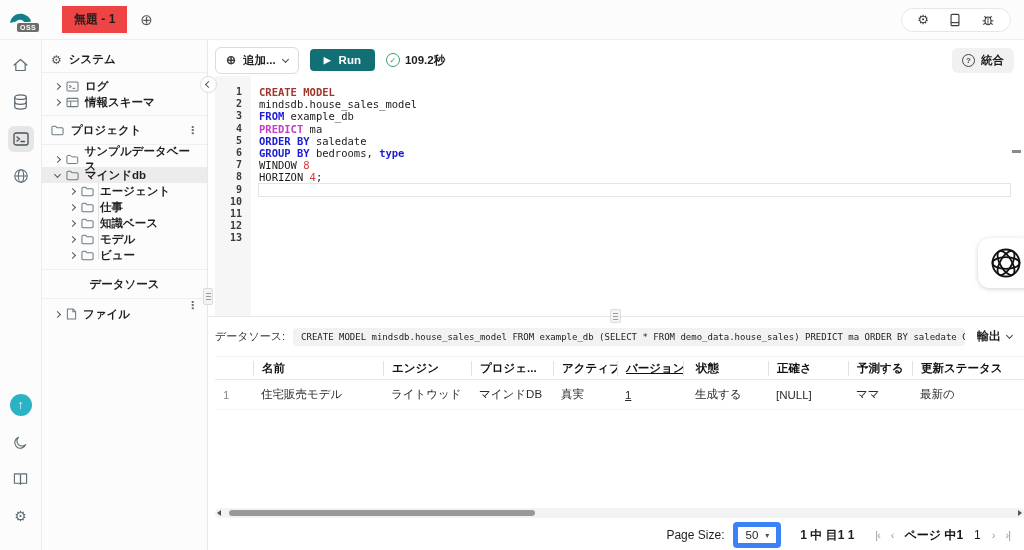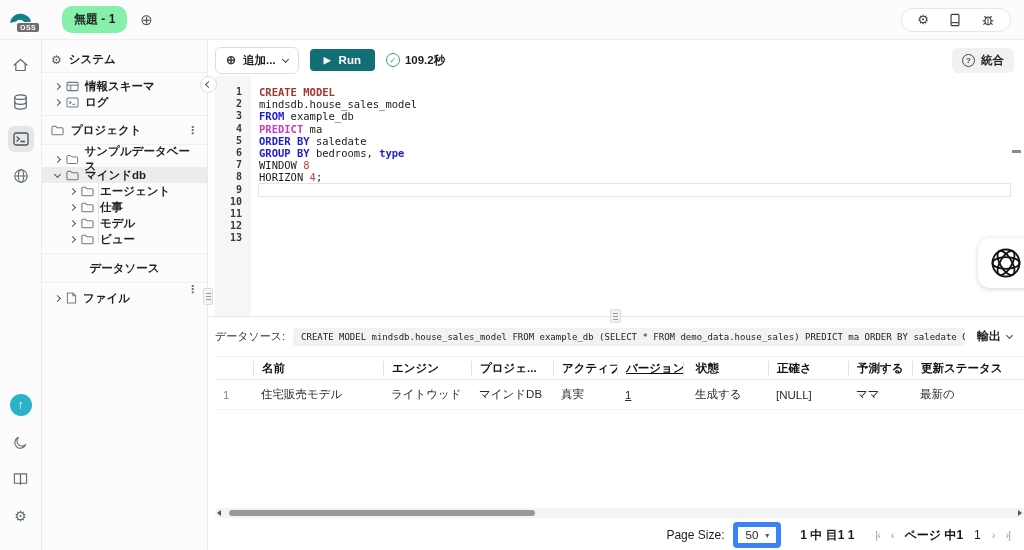--- a/index.html
+++ b/index.html
@@ -8,21 +8,21 @@
   }
   *{box-sizing:border-box; margin:0; padding:0;}
   html,body{width:1024px; height:550px; overflow:hidden;}
   body{position:relative; background:#fff; font-family:"Liberation Sans","DejaVu Sans",sans-serif; color:#222;}
   svg{display:block;}
 
   
   .topbar{position:absolute; left:0; top:0; width:1024px; height:40px; background:#fcfcfc; border-bottom:1px solid #ededed; display:flex; align-items:center; z-index:4;}
   .logo-wrap{width:42px; display:flex; justify-content:center; position:relative;}
   .logo-badge{position:absolute; left:16px; top:12px; background:#6d6d6d; color:#fff; font-size:7px; font-weight:700; padding:1px 3px; border-radius:3px; border:1px solid #fff; letter-spacing:.5px;}
-  .tab{margin-left:20px; background:#86efac; border-radius:10px; padding:5px 12px; font-size:12px; font-weight:700; color:#1d1d1d;}
+  .tab{margin-left:20px; background:#ef4444; border-radius:0; padding:5px 12px; font-size:12px; font-weight:700; color:#1d1d1d;}
   .tab-plus{margin-left:13px; font-size:15px; color:#555; line-height:1;}
   .topbar-right{margin-left:auto; margin-right:13px; display:flex; align-items:center; gap:19px; border:1px solid #e7e7e7; background:#fff; border-radius:15px; padding:4px 15px;}
   .glyph-icon{font-size:13px; color:#3c3c3c; line-height:1;}
 
   
   .rail{position:absolute; left:0; top:40px; bottom:0; width:42px; background:#fcfcfc; border-right:1px solid #ececec; display:flex; flex-direction:column; align-items:center; padding:12px 0 10px; z-index:3;}
   .rail-btn{width:26px; height:26px; display:flex; align-items:center; justify-content:center; margin-bottom:11px; border-radius:6px;}
   .rail-btn.active{background:#e6e6e6;}
   .rail-spacer{flex:1;}
   .upload-circle{width:22px; height:22px; border-radius:50%; background:var(--upload); color:#fff; display:flex; align-items:center; justify-content:center; font-size:12px; font-weight:700;}
@@ -199,35 +199,35 @@
 <aside class="sidebar">
   <div class="sec" style="margin-top:7px;">
     <span class="glyph-icon" style="font-size:12px;color:#555;">⚙</span>
     <span>システム</span>
   </div>
   <div class="sdiv"></div>
   <div style="padding:5px 0;">
     <div class="tree-item">
       <span class="chev r"></span>
       <svg width="13" height="11" viewBox="0 0 14 12">
+        <rect x="1" y="1" width="12" height="10" rx="1.2" fill="none" stroke="#6a7a80" stroke-width="1.1"></rect>
+        <path d="M3.5 4.5 L5.5 6 L3.5 7.5" fill="none" stroke="#6a7a80" stroke-width="1.1"></path>
+        <line x1="7" y1="8" x2="10" y2="8" stroke="#6a7a80" stroke-width="1.1"></line>
+      </svg>
+      <span>ログ</span>
+    </div>
+    <div class="tree-item">
+      <span class="chev r"></span>
+      <svg width="13" height="11" viewBox="0 0 14 12">
         <rect x="1" y="1.5" width="12" height="9" rx="1" fill="none" stroke="#6a7a80" stroke-width="1.1"></rect>
         <line x1="1" y1="4.5" x2="13" y2="4.5" stroke="#6a7a80" stroke-width="1.1"></line>
         <line x1="5" y1="4.5" x2="5" y2="10.5" stroke="#6a7a80" stroke-width="1.1"></line>
       </svg>
       <span>情報スキーマ</span>
     </div>
-    <div class="tree-item">
-      <span class="chev r"></span>
-      <svg width="13" height="11" viewBox="0 0 14 12">
-        <rect x="1" y="1" width="12" height="10" rx="1.2" fill="none" stroke="#6a7a80" stroke-width="1.1"></rect>
-        <path d="M3.5 4.5 L5.5 6 L3.5 7.5" fill="none" stroke="#6a7a80" stroke-width="1.1"></path>
-        <line x1="7" y1="8" x2="10" y2="8" stroke="#6a7a80" stroke-width="1.1"></line>
-      </svg>
-      <span>ログ</span>
-    </div>
   </div>
   <div class="sdiv"></div>
   <div class="sec" style="height:28px;">
     <svg width="13" height="11" viewBox="0 0 14 11">
       <path d="M1 2.3 Q1 1 2.3 1 L5 1 L6.5 2.6 L11.8 2.6 Q13 2.6 13 3.8 L13 8.8 Q13 10 11.8 10 L2.2 10 Q1 10 1 8.8 Z" fill="none" stroke="#6a7a80" stroke-width="1.1"></path>
     </svg>
     <span>プロジェクト</span>
     <span class="kebab">⋮</span>
   </div>
   <div class="sdiv"></div>
@@ -253,20 +253,27 @@
           <path d="M1 2.3 Q1 1 2.3 1 L5 1 L6.5 2.6 L11.8 2.6 Q13 2.6 13 3.8 L13 8.8 Q13 10 11.8 10 L2.2 10 Q1 10 1 8.8 Z" fill="none" stroke="#6a7a80" stroke-width="1.1"></path>
         </svg>
       <span>エージェント</span>
     </div>
     <div class="tree-item l1">
       <span class="chev r"></span>
       <svg width="13" height="11" viewBox="0 0 14 11">
           <path d="M1 2.3 Q1 1 2.3 1 L5 1 L6.5 2.6 L11.8 2.6 Q13 2.6 13 3.8 L13 8.8 Q13 10 11.8 10 L2.2 10 Q1 10 1 8.8 Z" fill="none" stroke="#6a7a80" stroke-width="1.1"></path>
         </svg>
       <span>仕事</span>
+    </div>
+    <div class="tree-item l1">
+      <span class="chev r"></span>
+      <svg width="13" height="11" viewBox="0 0 14 11">
+          <path d="M1 2.3 Q1 1 2.3 1 L5 1 L6.5 2.6 L11.8 2.6 Q13 2.6 13 3.8 L13 8.8 Q13 10 11.8 10 L2.2 10 Q1 10 1 8.8 Z" fill="none" stroke="#6a7a80" stroke-width="1.1"></path>
+        </svg>
+      <span>知識ベース</span>
     </div>
     <div class="tree-item l1">
       <span class="chev r"></span>
       <svg width="13" height="11" viewBox="0 0 14 11">
           <path d="M1 2.3 Q1 1 2.3 1 L5 1 L6.5 2.6 L11.8 2.6 Q13 2.6 13 3.8 L13 8.8 Q13 10 11.8 10 L2.2 10 Q1 10 1 8.8 Z" fill="none" stroke="#6a7a80" stroke-width="1.1"></path>
         </svg>
       <span>モデル</span>
     </div>
     <div class="tree-item l1">
       <span class="chev r"></span>

